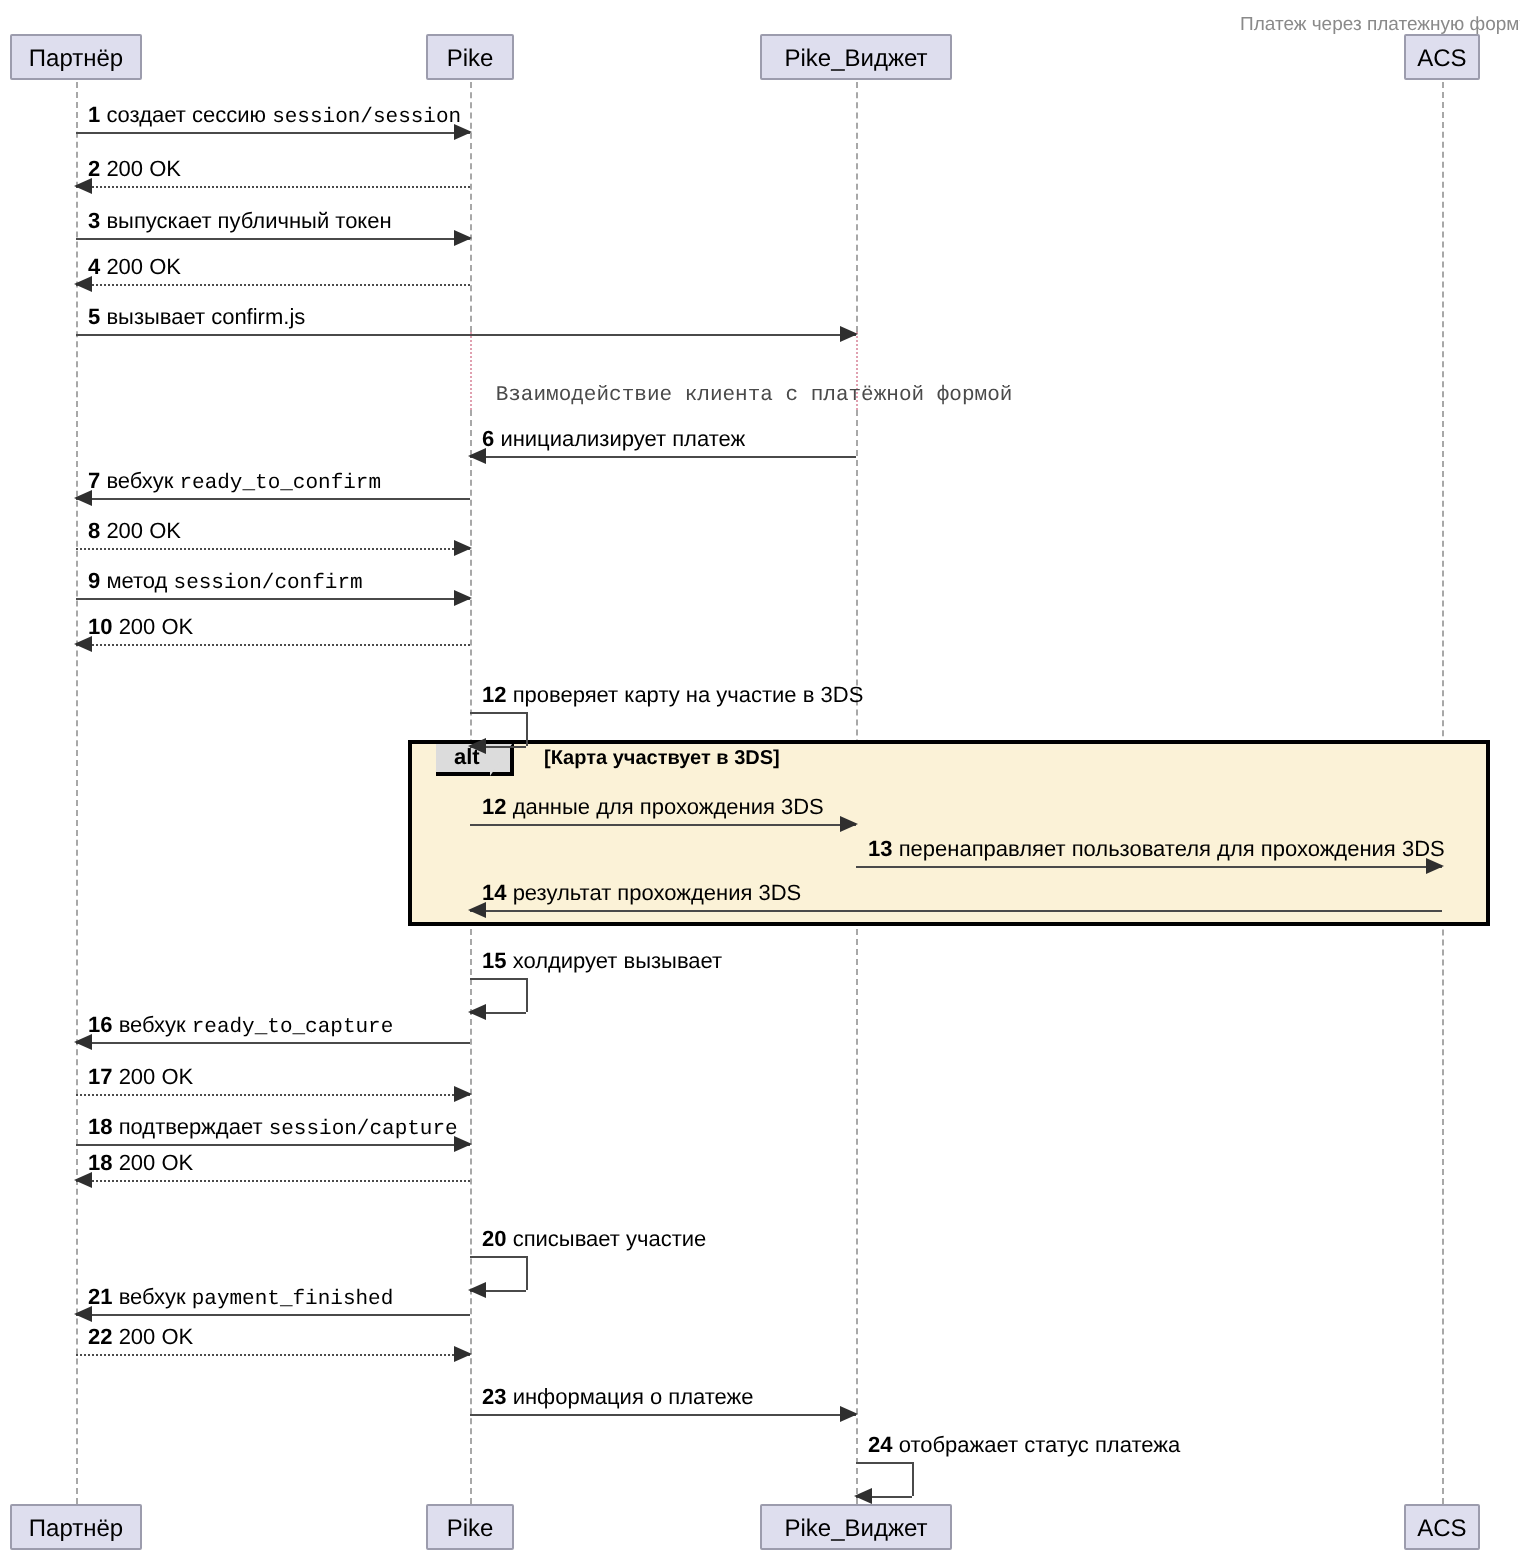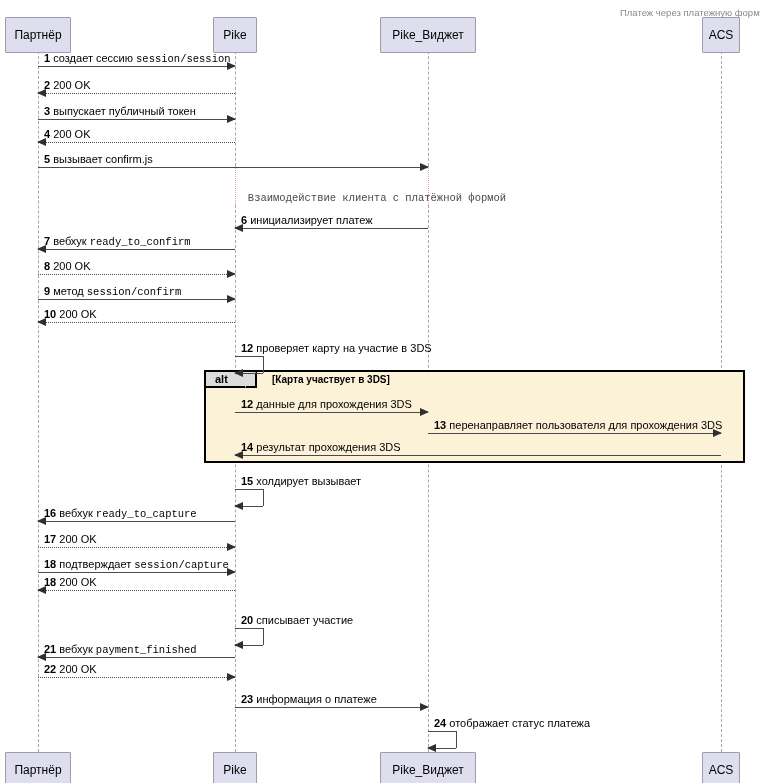--- a/index.html
+++ b/index.html
@@ -17,21 +17,21 @@
   .participant{
     position:absolute;
     box-sizing:border-box;
     background:#DEDEEE;
     border:1px solid #9C9CAD;
     color:#000;
     font-size:12px;
     line-height:1;
     display:flex;align-items:center;justify-content:center;
     white-space:nowrap;
-    height:36px;
+    height:23px;
     border-radius:1px;
   }
 
   
   .lifeline{
     position:absolute;width:0;
     border-left:1px dashed #A8A8A8;
   }
   .lifeline.pink{border-left:1px dotted #E0A0B0;}
 
@@ -138,21 +138,21 @@
       <div class="lifeline" style="left: 235px; top: 41px; height: 125px;"></div>
       <div class="lifeline pink" style="left: 235px; top: 166px; height: 39px;"></div>
       <div class="lifeline" style="left: 235px; top: 205px; height: 547px;"></div>
       <div class="lifeline" style="left: 428px; top: 41px; height: 125px;"></div>
       <div class="lifeline pink" style="left: 428px; top: 166px; height: 39px;"></div>
       <div class="lifeline" style="left: 428px; top: 205px; height: 547px;"></div>
       <div class="lifeline" style="left: 721px; top: 41px; height: 711px;"></div>
     </div>
   <div id="layer-fragment">
       <div class="fragment" style="left: 204px; top: 370px; width: 541px; height: 93px;"></div>
-      <div class="fragment-tab" style="left: 206px; top: 372px; width: 51px;">
+      <div class="fragment-tab" style="left: 218px; top: 372px; width: 39px;">
         <span>alt</span>
       </div>
       <div class="fragment-tab-notch" style="left: 245px; top: 372px; border-top: 16px solid rgb(220, 220, 220); border-right: 11px solid transparent;"></div>
       <div style="position: absolute; width: 0px; height: 0px; border-top: 18px solid transparent; border-right: 12px solid transparent;"></div>
       <div class="fragment-cond" style="left: 272px; top: 374px;">[Карта участвует в 3DS]</div>
     </div>
   <div id="layer-messages">
       <div class="msg right" style="left: 38px; top: 66px; width: 197px;">
         <div class="line"></div>
         <div class="head"></div>

